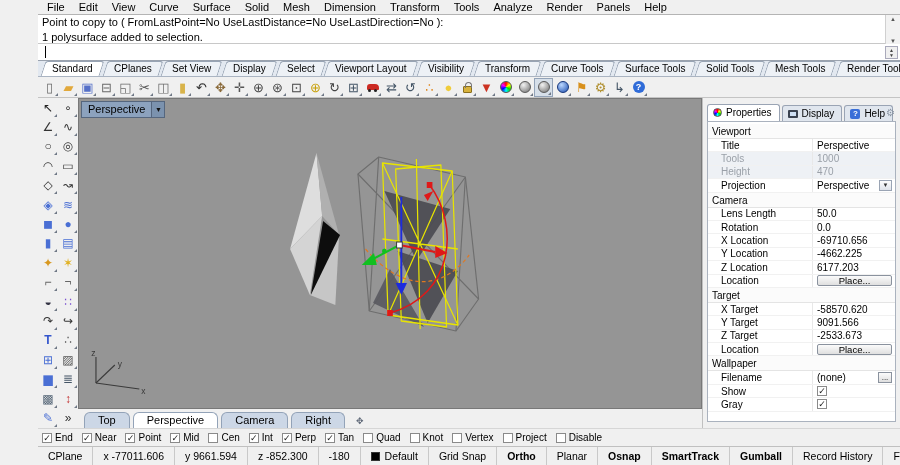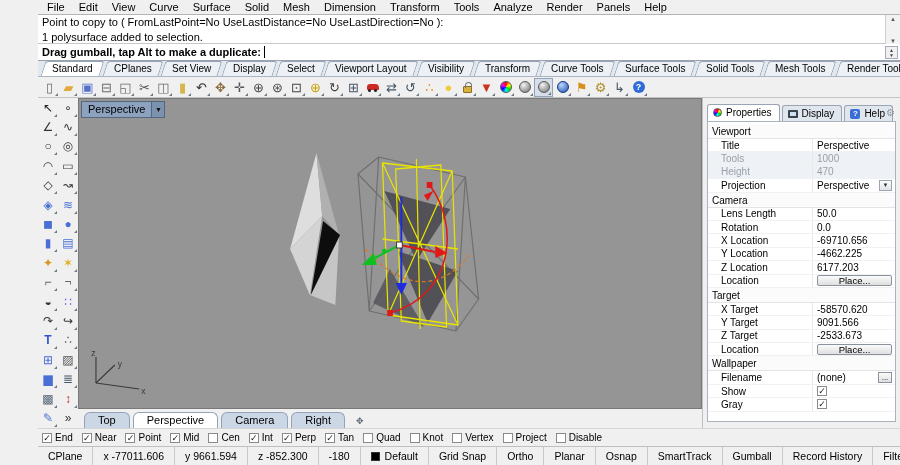--- a/index.html
+++ b/index.html
@@ -81,21 +81,21 @@
   .pcheck { width:10px; height:10px; border:1px solid #8a8a8a; background:#fff; font-size:9px; line-height:9px; text-align:center; color:#222; }
 
   
   .osnaprow { height:18px; display:flex; align-items:center; font-size:10px; padding-left:4px; background:#f0f0f0; border-top:1px solid #d6d6d6; }
   .osnap-item { display:flex; align-items:center; margin-right:9px; cursor:default; }
   .cb { width:10px; height:10px; border:1px solid #8a8a8a; background:#fff; font-size:9px; line-height:9px; text-align:center; margin-right:3px; color:#222; }
 
   
   .statusbar { height:19px; display:flex; align-items:stretch; font-size:10.5px; background:#f0f0f0; border-top:1px solid #c0c0c0; }
   .scell { display:flex; align-items:center; padding:0 10px; border-right:1px solid #c9c9c9; white-space:nowrap; cursor:default; }
-  .scell.bold { font-weight:normal; }
+  .scell.bold { font-weight:bold; }
   .scell.flexfill { flex:1; border-right:none; }
   .swatch { width:9px; height:9px; background:#000; margin-right:5px; border:1px solid #333; }
 </style>
 </head>
 <body>
 
 <div class="root">
 
   <div class="menubar" id="menubar">
       <div class="menu-item">File</div>
@@ -117,21 +117,20 @@
   <div class="cmdhist">
     <div>Point to copy to ( FromLastPoint=No  UseLastDistance=No  UseLastDirection=No ):</div>
     <div>1 polysurface added to selection.</div>
     <div class="cmd-scroll">
       <span>▲</span>
       <span>▼</span>
     </div>
   </div>
 
   <div class="cmdline">
-    <span>Drag gumball, tap Alt to make a duplicate:</span>
     <span class="caret"></span>
     <span class="spinner">
       <span>▲</span>
       <span>▼</span>
     </span>
   </div>
 
   <div class="tabstrip" id="tabstrip">
       <div class="ttab active"><span>Standard</span></div>
       <div class="ttab"><span>CPlanes</span></div>

